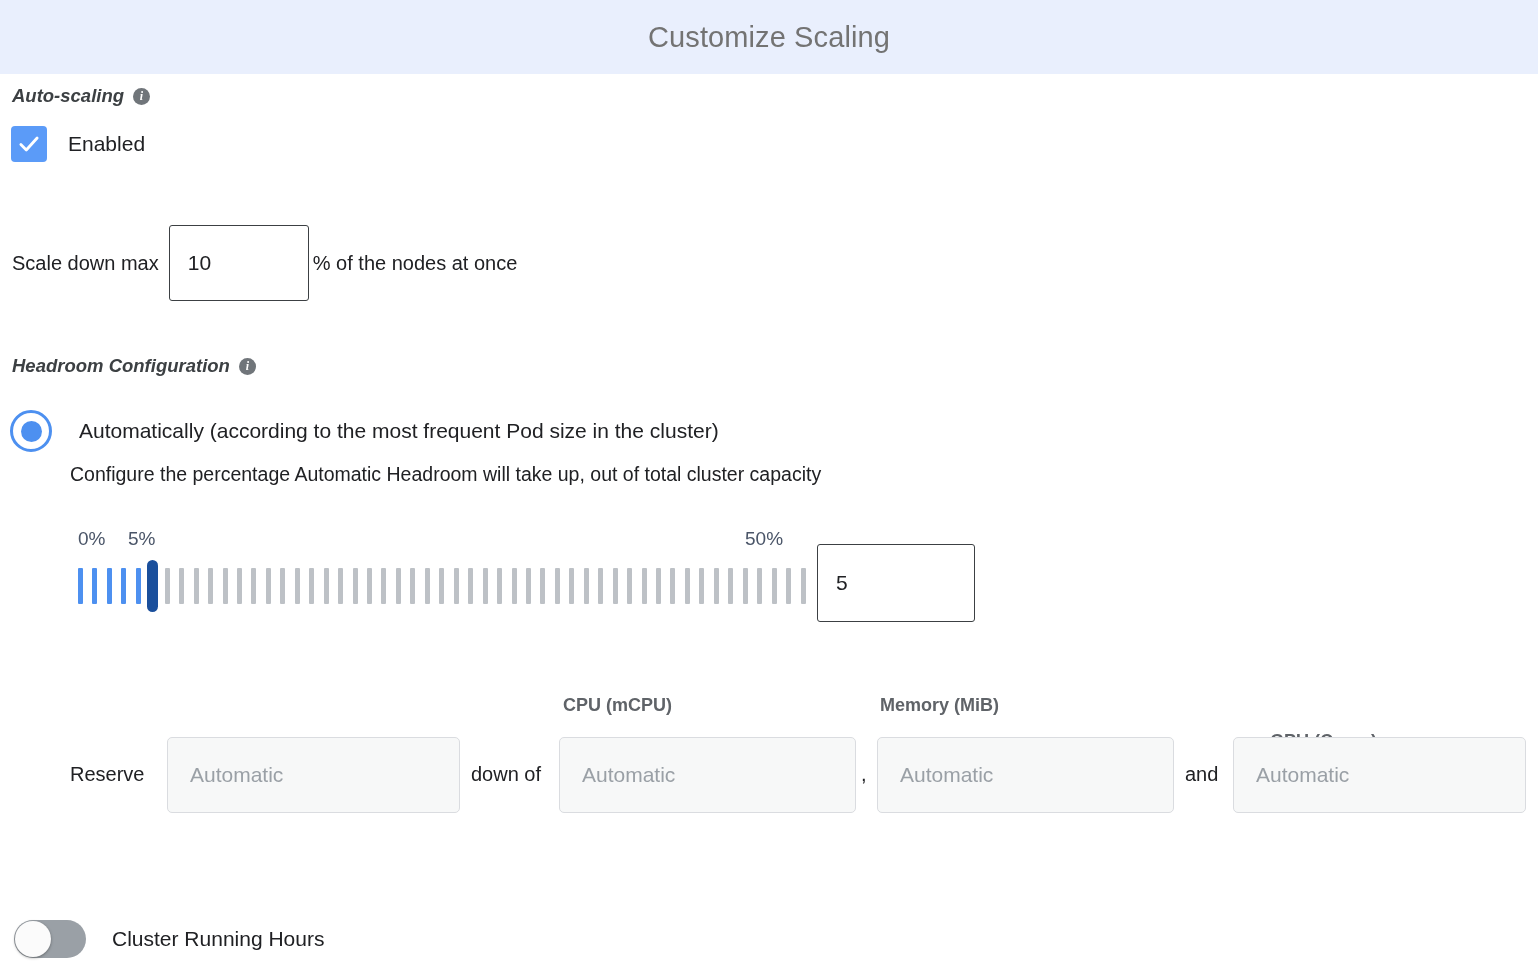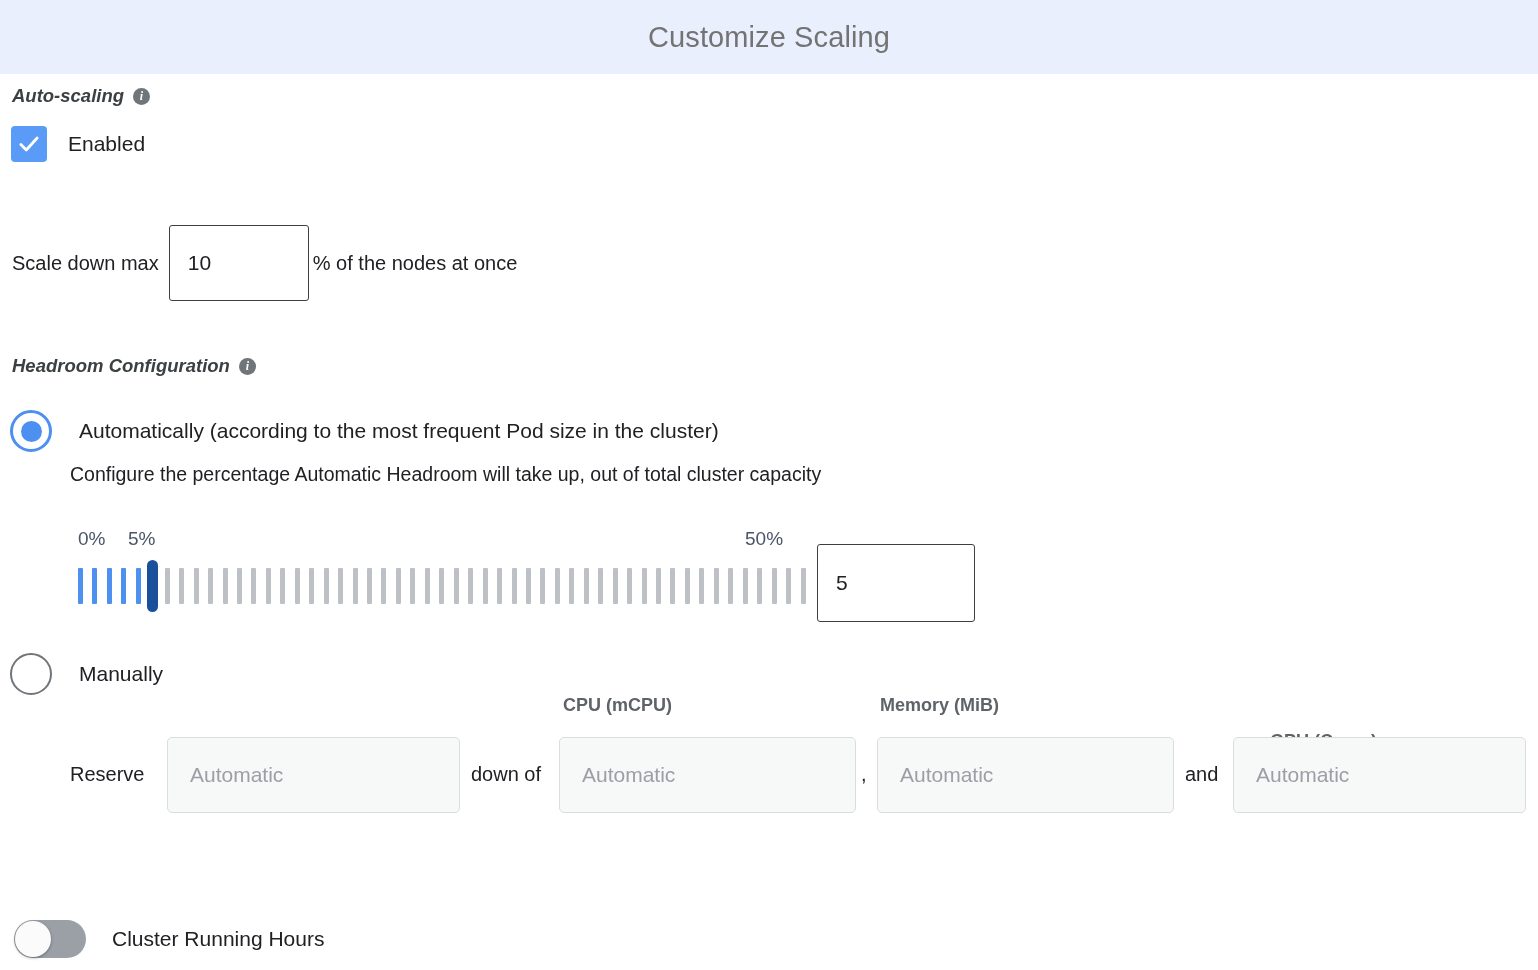--- a/index.html
+++ b/index.html
@@ -249,24 +249,20 @@
         <div class="tick off" style="left: 664.7px;"></div>
         <div class="tick off" style="left: 679.15px;"></div>
         <div class="tick off" style="left: 693.6px;"></div>
         <div class="tick off" style="left: 708.05px;"></div>
         <div class="tick off" style="left: 722.5px;"></div>
         <div class="slider-thumb" style="left: 69.25px;"></div>
       </div>
     <input class="slider-value-input" type="text" value="5" style="">
   </div>
 
-  <div class="row radio-manual-row">
-    <div class="radio unselected"></div>
-    <span class="radio-label">Manually</span>
-  </div>
 
   <div class="manual-grid">
     <div class="col-header" style="left:563px;">CPU (mCPU)</div>
     <div class="col-header" style="left:880px;">Memory (MiB)</div>
     <div class="col-header" style="left:1270px;margin-top:36px;">GPU (Cores)</div>
 
     <div class="reserve-label">Reserve</div>
 
     <input class="txt-input" style="left: 167px; width: 293px;" type="text" disabled="" placeholder="Automatic">
 

